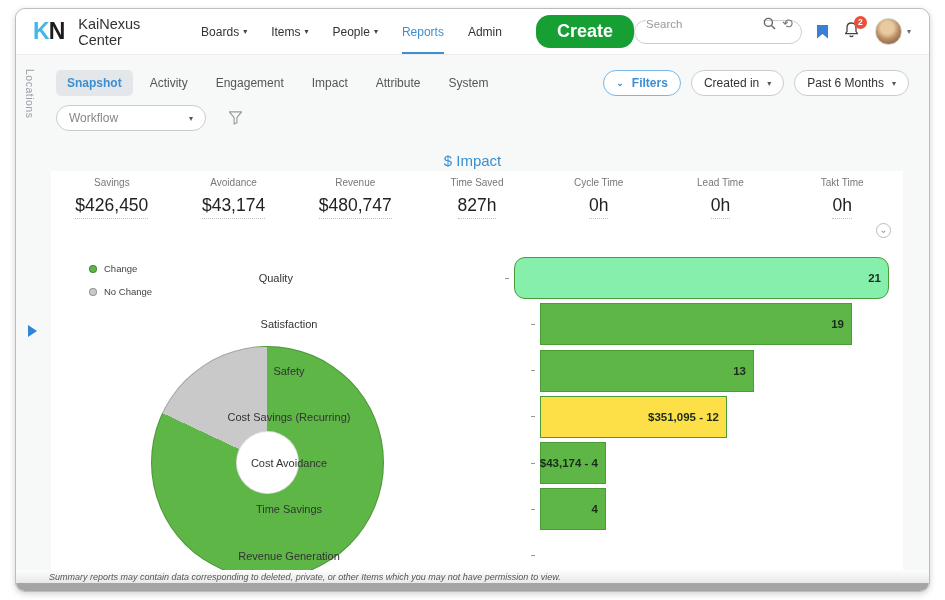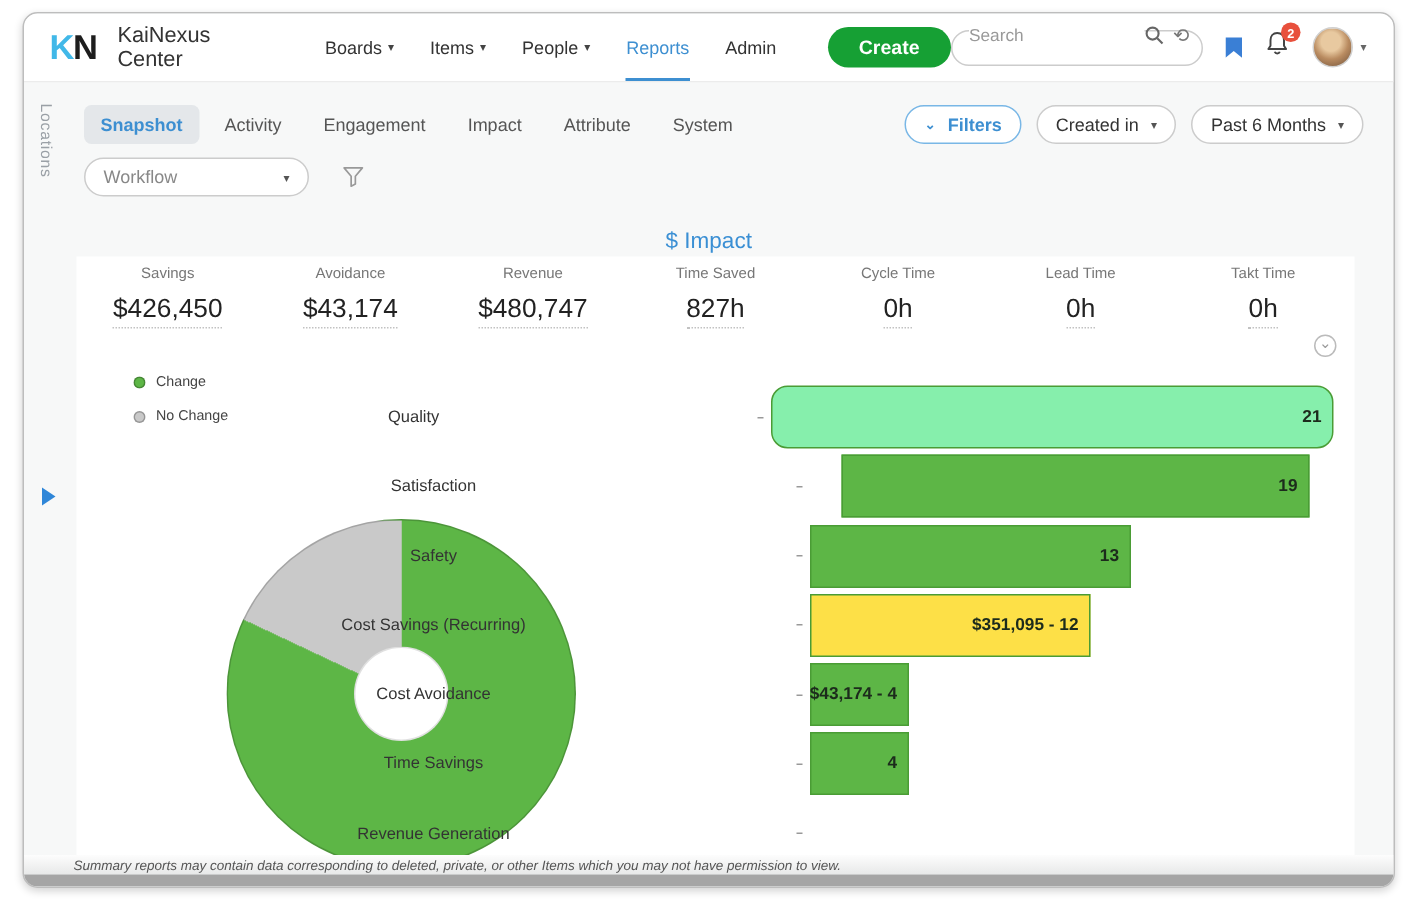--- a/index.html
+++ b/index.html
@@ -15,21 +15,21 @@
   .header { position:absolute; left:0; top:0; right:0; height:46px; background:#fff;
     border-bottom:1px solid #ececec; display:flex; align-items:center; border-radius:9px 9px 0 0; }
   .logo { display:flex; align-items:baseline; margin-left:17px; font-weight:bold; font-size:23px; letter-spacing:-1px; cursor:pointer; }
   .logo .k { color:#41b8e8; }
   .logo .n { color:#1d1d1d; }
   .app-title { font-size:14.5px; color:#333; margin-left:14px; }
   .nav { display:flex; align-items:center; margin-left:40px; gap:24px; }
   .nav-item { font-size:12px; color:#333; cursor:pointer; display:flex; align-items:center; gap:4px; height:45px; }
   .nav-item .caret { font-size:8px; color:#444; }
   .nav-item.active { color:#3d8fd1; border-bottom:2px solid #3d8fd1; padding-top:2px; }
-  .create-btn { margin-left:34px; background:#16a034; color:#fff; font-size:13px; font-weight:bold;
+  .create-btn { margin-left:34px; background:#16a034; color:#fff; font-size:18px; font-weight:bold;
     border:none; border-radius:14px; padding:6px 21px; cursor:pointer; }
   .header-right { margin-left:auto; margin-right:18px; display:flex; align-items:center; gap:15px; }
   .search-box { display:flex; align-items:center; width:168px; height:24px; border:1px solid #ccc;
     border-radius:13px; background:#fff; padding:0 8px 16px 11px; }
   .search-box input { border:none; outline:none; flex:1; font-size:11.5px; color:#333; min-width:0; font-family:inherit; }
   .search-box input::placeholder { color:#999; }
   .sb-icons { display:flex; align-items:center; gap:6px; color:#666; }
   .history-glyph { font-size:13px; color:#777; line-height:1; cursor:pointer; }
   .bookmark { width:11px; height:14px; background:#3a7fd5; cursor:pointer;
     clip-path:polygon(0 0,100% 0,100% 100%,50% 68%,0 100%); }
@@ -69,21 +69,21 @@
   
   .card { position:absolute; left:35px; top:162px; width:852px; bottom:16px; background:#fff; }
 
   .stats { position:absolute; left:0; top:6px; width:100%; display:grid; grid-template-columns:repeat(7,1fr); }
   .stat { text-align:center; }
   .stat-label { font-size:10px; color:#777; margin-bottom:7px; }
   .stat-value { display:inline-block; font-size:17.5px; color:#222; border-bottom:1px dotted #c2c2c2; padding-bottom:2px; }
   .collapse-icon { position:absolute; right:12px; top:52px; width:15px; height:15px; border:1px solid #bbb;
     border-radius:50%; color:#999; font-size:10px; line-height:12px; text-align:center; cursor:pointer; }
 
-  .legend { position:absolute; left:38px; top:78px; }
+  .legend { position:absolute; left:38px; top:92px; }
   .legend-item { display:flex; align-items:center; gap:7px; margin-bottom:12px; cursor:pointer; }
   .legend-dot { width:8px; height:8px; border-radius:50%; border:1px solid rgba(0,0,0,.25); }
   .legend-label { font-size:9.5px; color:#444; }
 
   
   .donut { position:absolute; left:100px; top:175px; width:233px; height:233px; border-radius:50%;
     border:1px solid rgba(0,0,0,.18); }
   .donut-hole { position:absolute; left:50%; top:50%; width:63px; height:63px; margin:-31.5px 0 0 -31.5px;
     background:#fff; border-radius:50%; border:1px solid rgba(0,0,0,.12); }
 
@@ -255,21 +255,21 @@
           <div class="bar-row">
             <div class="bar-cat">Quality</div>
             <span class="bar-tick"></span>
             <div class="bar" style="width: 397px; background: #86efac; border-radius: 11px;">
               <span class="bar-val">21</span>
             </div>
           </div>
           <div class="bar-row">
             <div class="bar-cat">Satisfaction</div>
             <span class="bar-tick"></span>
-            <div class="bar" style="width: 312px; background: rgb(93, 182, 70); margin-left: 21px;">
+            <div class="bar" style="width: 312px; background: rgb(93, 182, 70);">
               <span class="bar-val">19</span>
             </div>
           </div>
           <div class="bar-row">
             <div class="bar-cat">Safety</div>
             <span class="bar-tick"></span>
             <div class="bar" style="width: 214px; background: rgb(93, 182, 70);">
               <span class="bar-val">13</span>
             </div>
           </div>

